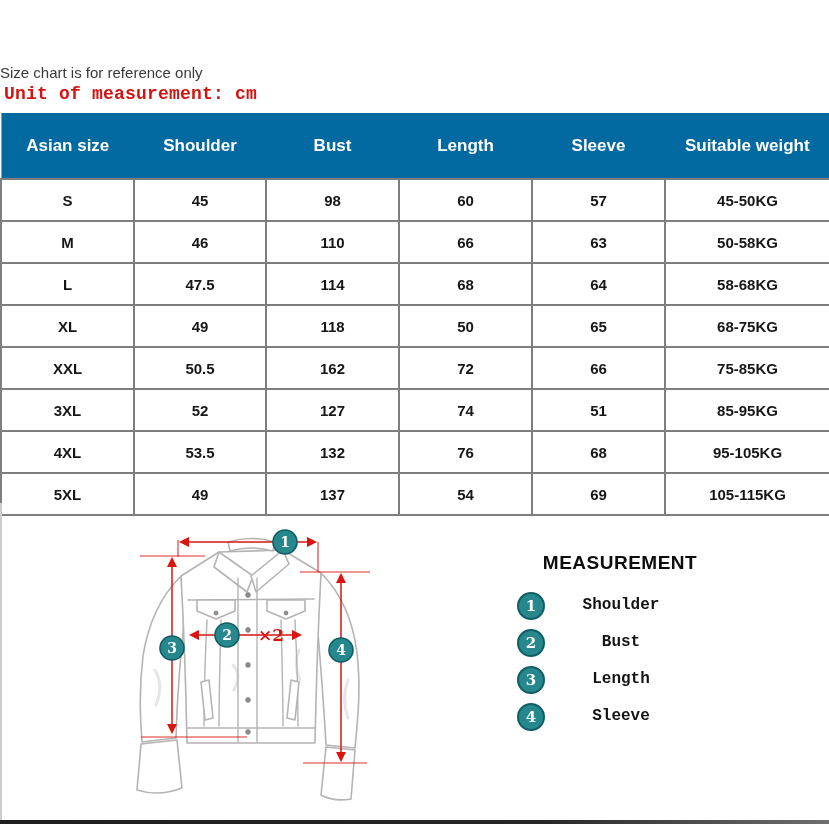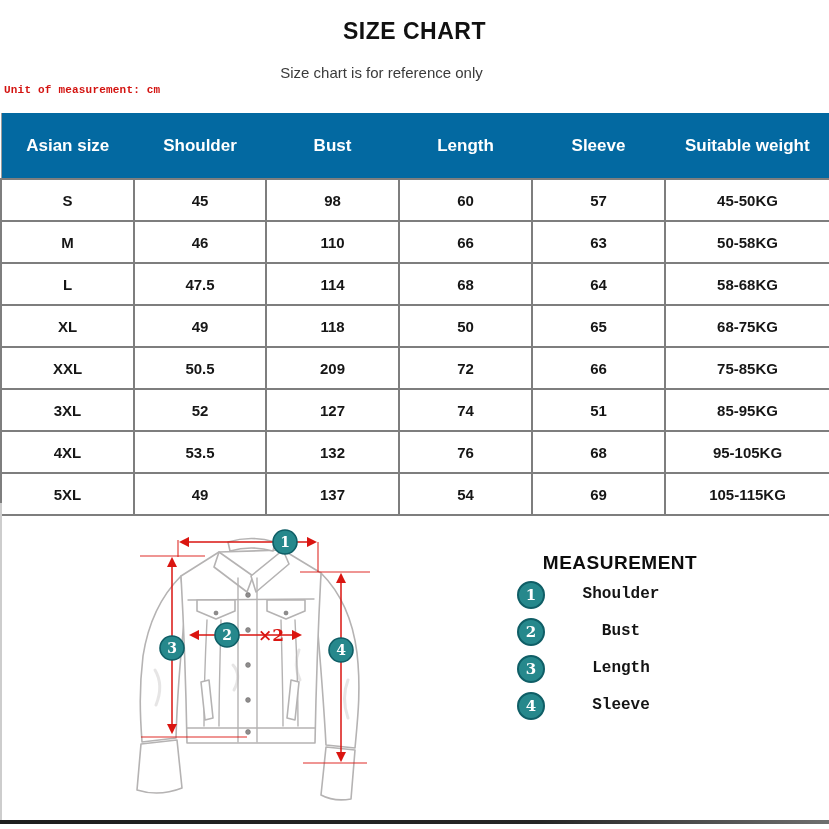--- a/index.html
+++ b/index.html
@@ -3,38 +3,38 @@
 <meta charset="utf-8">
 <style>
   html,body{margin:0;padding:0;background:#ffffff;}
   body{width:829px;height:829px;position:relative;overflow:hidden;
        font-family:"Liberation Sans",sans-serif;color:#141414;}
 
   .stage{position:absolute;left:0;top:0;width:829px;height:829px;background:#fff;}
 
   .title{position:absolute;top:18px;left:0;width:829px;text-align:center;
          font-size:23px;font-weight:700;letter-spacing:.5px;color:#111;}
-  .subtitle{position:absolute;top:64px;left:0;width:763px;text-align:center;
+  .subtitle{position:absolute;top:64px;left:0;width:763px;
             font-size:15px;color:#3a3a3a;}
   .unit-note{position:absolute;top:84px;left:4px;
              font-family:"Liberation Mono",monospace;font-weight:700;
-             font-size:11px;color:#d31310;letter-spacing:.2px;}
+             font-size:18px;color:#d31310;letter-spacing:.2px;}
 
   table.size-table{position:absolute;top:113px;left:0;width:829px;
                    border-collapse:collapse;table-layout:fixed;}
   table.size-table th{background:#0369a1;color:#fff;height:63px;
                       font-size:17px;font-weight:700;border:0;}
   table.size-table td{height:38px;text-align:center;vertical-align:middle;
                       font-size:15px;font-weight:700;color:#161616;
                       border:2px solid #7e7e7e;background:#fff;}
   table.size-table{border-left:1px solid #9c9c9c;border-right:1px solid #9c9c9c;}
 
   .legend{position:absolute;left:470px;top:552px;width:300px;}
   .legend-title{text-align:center;font-size:19px;font-weight:700;
-                letter-spacing:.5px;color:#0d0d0d;margin-bottom:4px;}
+                letter-spacing:.5px;color:#0d0d0d;margin-bottom:15px;}
   .legend-item{position:relative;height:36px;margin-bottom:1px;}
   .legend-badge{position:absolute;left:47px;top:3px;width:28px;height:28px;
                 box-sizing:border-box;border-radius:50%;
                 background:#26888c;border:2px solid #0f5e66;
                 color:#fff;font-family:"DejaVu Serif",serif;font-weight:700;
                 font-size:15px;display:flex;align-items:center;justify-content:center;}
   .legend-label{position:absolute;left:83px;top:7px;width:136px;text-align:center;
                 font-family:"Liberation Mono",monospace;font-weight:700;
                 font-size:16px;color:#141414;}
 
@@ -54,21 +54,20 @@
   svg .badge-num{fill:#ffffff;font-family:"DejaVu Serif",serif;font-weight:700;
                  font-size:14px;text-anchor:middle;}
   svg .x2{fill:#da1510;font-family:"DejaVu Serif",serif;font-weight:700;
           font-size:17px;text-anchor:middle;}
 </style>
 </head>
 <body>
 
 <div class="stage">
 
-  <div class="title">SIZE CHART</div>
   <div class="subtitle">Size chart is for reference only</div>
   <div class="unit-note">Unit of measurement: cm</div>
 
   <table class="size-table">
     <colgroup>
       <col style="width:133px">
         <col style="width:132px">
         <col style="width:133px">
       <col style="width:133px">
         <col style="width:133px">
@@ -113,21 +112,21 @@
           <td>XL</td>
           <td>49</td>
           <td>118</td>
           <td>50</td>
           <td>65</td>
           <td>68-75KG</td>
         </tr>
         <tr>
           <td>XXL</td>
           <td>50.5</td>
-          <td>209</td>
+          <td>162</td>
           <td>72</td>
           <td>66</td>
           <td>75-85KG</td>
         </tr>
         <tr>
           <td>3XL</td>
           <td>52</td>
           <td>127</td>
           <td>74</td>
           <td>51</td>

